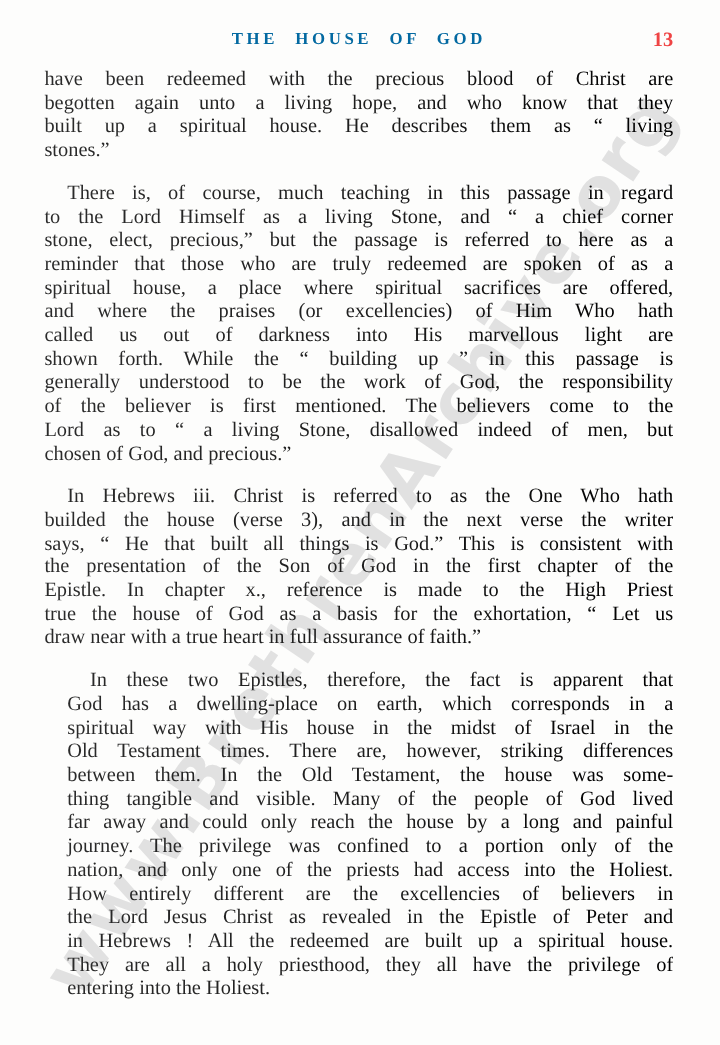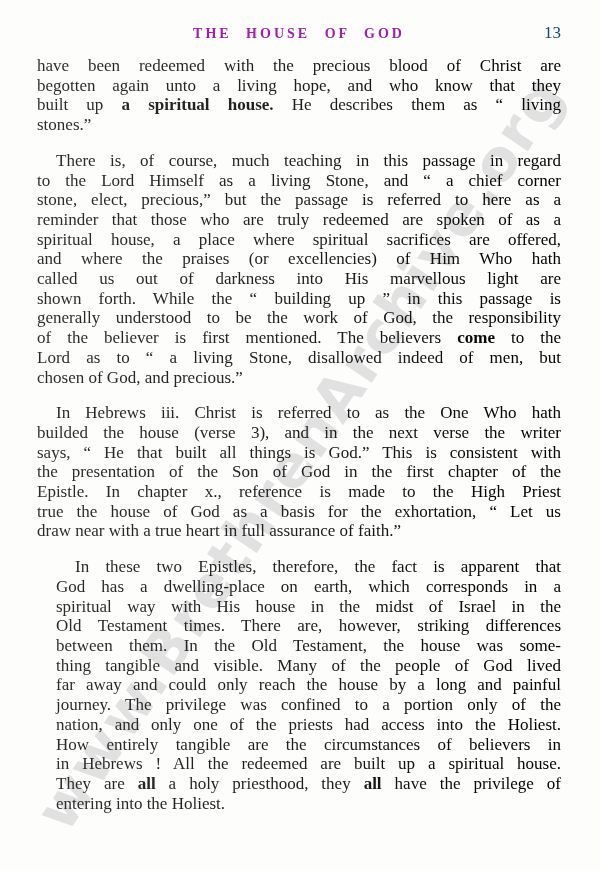--- a/index.html
+++ b/index.html
@@ -37,29 +37,29 @@
     width: 524px;
     z-index: 1;
   }
   .head-title {
     display: block;
     text-align: center;
     font-weight: bold;
     font-size: 14px;
     letter-spacing: 3px;
     word-spacing: 8px;
-    color: #a21caf;
+    color: #0369a1;
   }
   .page-num {
     position: absolute;
     right: 0;
     top: -3px;
-    font-weight: normal;
+    font-weight: bold;
     font-size: 17px;
-    color: #0c4a6e;
+    color: #ef4444;
   }
   .page-text {
     position: absolute;
     top: 56px;
     left: 37px;
     width: 524px;
     font-size: 17px;
     line-height: 19.7px;
     color: #1e1e1e;
     z-index: 1;
@@ -74,21 +74,21 @@
     }
   }
   .para { margin: 0 0 16px 0; }
   .para:last-child { margin-bottom: 0; margin-left: 19px; }
   .line {
     text-align: justify;
     text-align-last: justify;
   }
   .line.last { text-align-last: left; }
   .para.indent .line:first-child { text-indent: 19px; }
-  .line b { font-weight: bold; }
+  .line b { font-weight: normal; }
 </style>
 </head>
 <body>
 
 <div class="page">
   <div class="watermark">www.BrethrenArchive.org</div>
 
   <div class="running-head">
     <span class="head-title">THE HOUSE OF GOD</span>
     <span class="page-num">13</span>
@@ -127,19 +127,20 @@
       <div class="para indent">
         <div class="line">In these two Epistles, therefore, the fact is apparent that</div>
         <div class="line">God has a dwelling-place on earth, which corresponds in a</div>
         <div class="line">spiritual way with His house in the midst of Israel in  the</div>
         <div class="line">Old Testament times.  There are, however, striking differences</div>
         <div class="line">between them.  In the Old Testament, the house was some-</div>
         <div class="line">thing tangible and visible.  Many of the people of God lived</div>
         <div class="line">far away and could only reach the house by a long and painful</div>
         <div class="line">journey.  The privilege was confined to a portion only of the</div>
         <div class="line">nation, and only one of the priests had access into the Holiest.</div>
-        <div class="line">How entirely tangible are the circumstances of believers in</div>
+        <div class="line">How entirely different are the excellencies of believers in</div>
+        <div class="line">the Lord Jesus Christ as revealed in the Epistle of Peter and</div>
         <div class="line">in Hebrews !  All the redeemed are built up a spiritual house.</div>
         <div class="line">They are <b>all</b> a holy priesthood, they <b>all</b> have the privilege of</div>
         <div class="line last">entering into the Holiest.</div>
       </div>
     </div>
 </div>
 
 </body></html>

